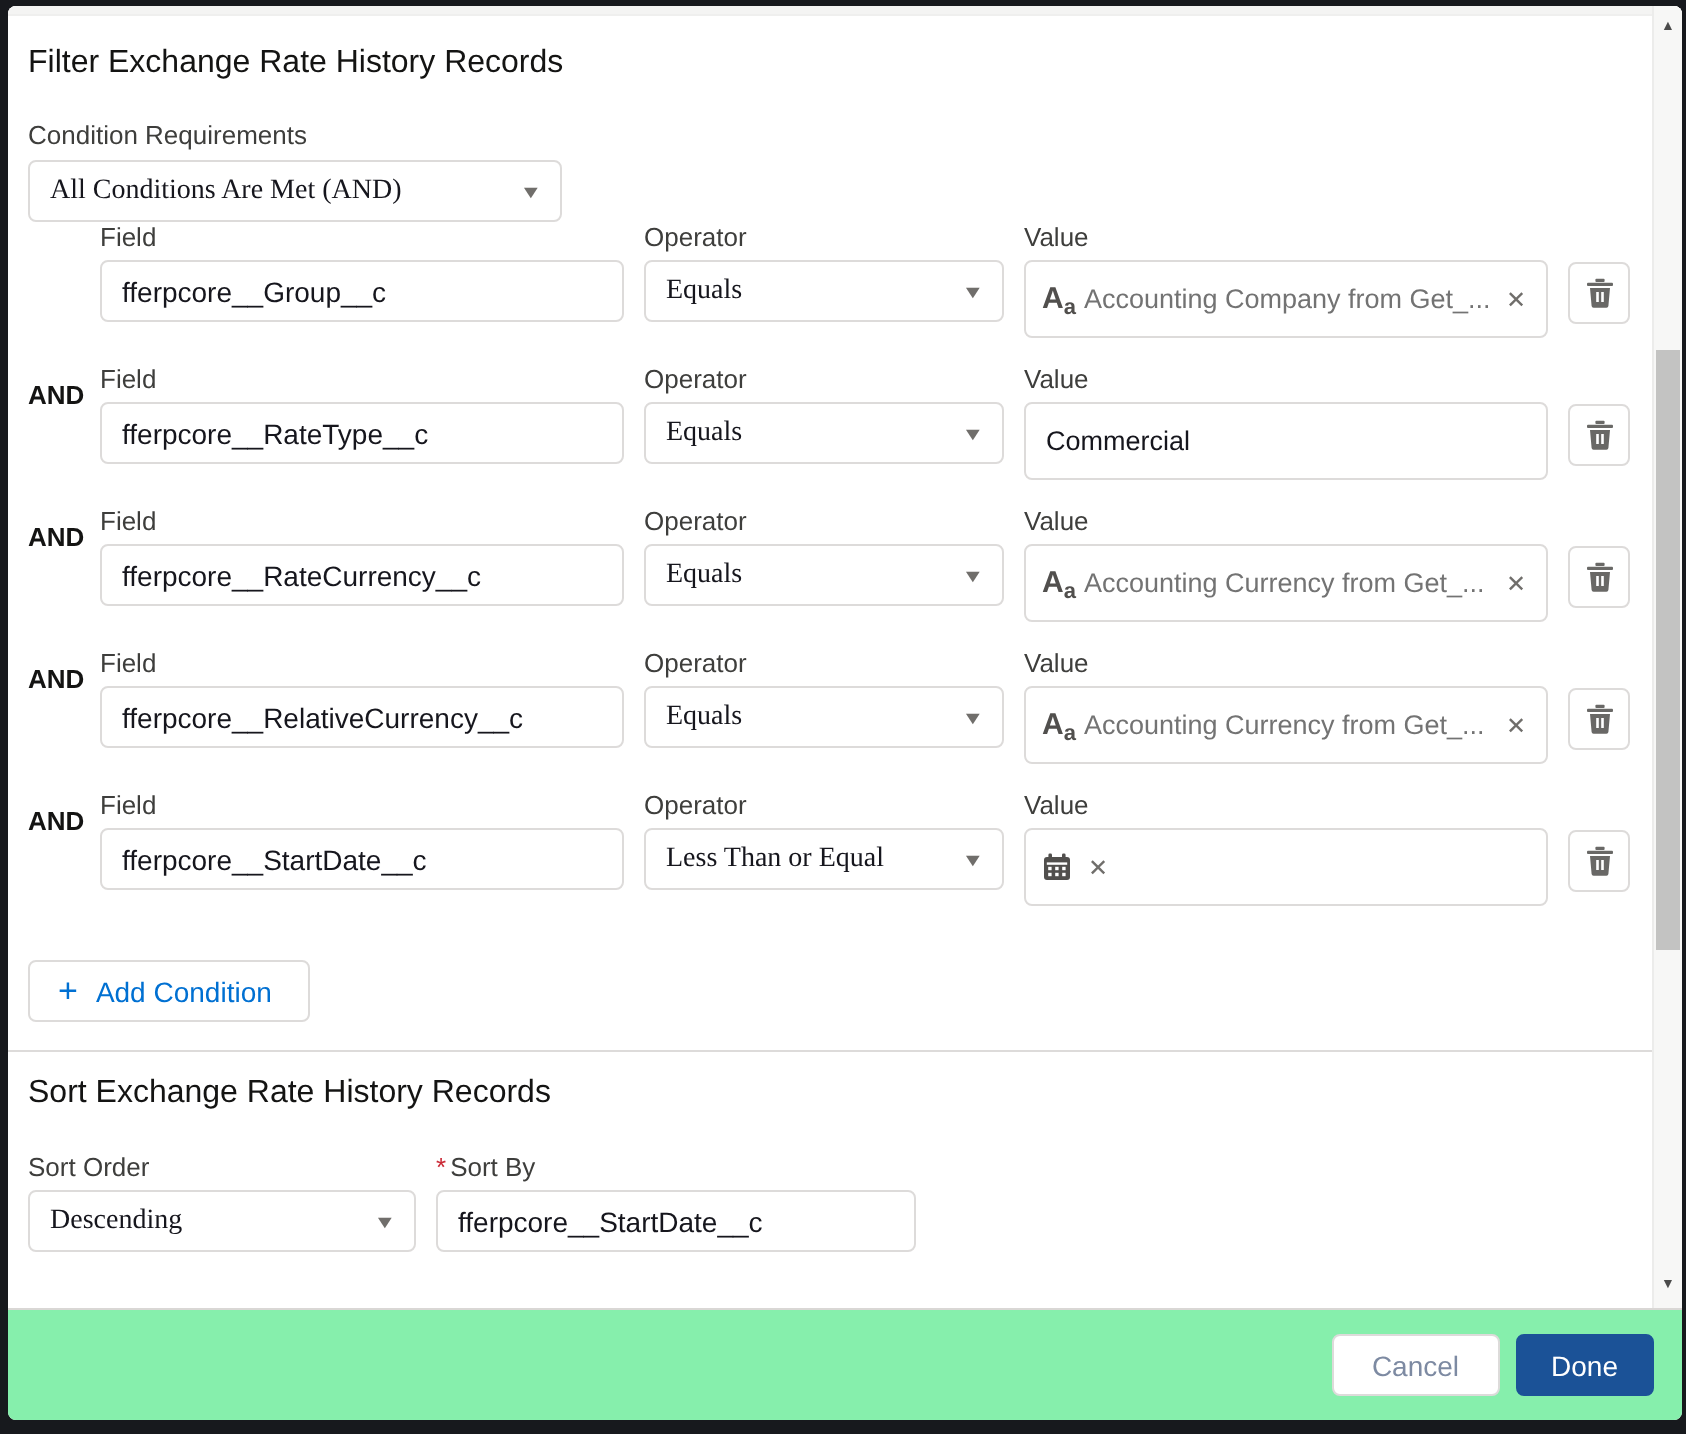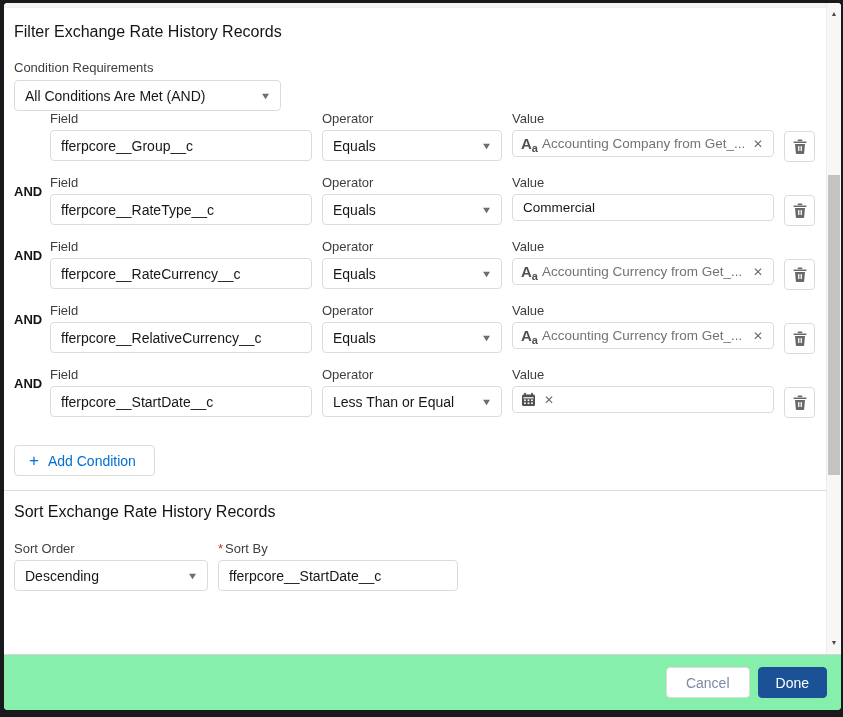--- a/index.html
+++ b/index.html
@@ -27,35 +27,35 @@
   .header-recess { height:5px; background:#f4f4f3; border-bottom:1px solid #efefee; }
   .content { padding:0 10px; width:822px; }
   .section-title { font-size:16px; color:#141413; margin-top:15px; font-weight:400; }
   .field-label { font-size:13px; color:#3e3e3c; }
   .cr-label { margin-top:19px; }
   .select-box, .input-box {
     height:31px; border:1px solid #dddbda; border-radius:4px; background:#fff;
     display:flex; align-items:center; padding:0 10px; font-size:14px; color:#16161d;
     cursor:pointer;
   }
-  .select-box .sel-text { flex:1 1 auto; white-space:nowrap; overflow:hidden; }
+  .select-box .sel-text { flex:1 1 auto; white-space:nowrap; overflow:hidden;font-family:Liberation Serif, serif; }
   .caret { font-size:9px; color:#706e6b; margin-left:8px; flex:0 0 auto; transform:scaleX(1.3); }
   .cr-select { width:267px; margin-top:5px; }
   
   .cond-head, .cond-row { display:flex; align-items:flex-start; }
   .col-and { width:36px; flex:0 0 auto; padding-top:7px; }
   .and-label { font-size:13px; font-weight:bold; color:#141413; }
   .col-field { width:262px; flex:0 0 auto; margin-right:10px; }
   .col-op { width:180px; flex:0 0 auto; margin-right:10px; }
   .col-value { width:262px; flex:0 0 auto; margin-right:10px; }
   .col-trash { width:31px; flex:0 0 auto; }
   .cond-row .field-label { margin-bottom:4px; }
   .cond-row { margin-bottom:13px; }
   .value-box {
-    height:27px; border:1px solid #dddbda; border-radius:4px; background:#fff;
+    height:39px; border:1px solid #dddbda; border-radius:4px; background:#fff;
     display:flex; align-items:center; padding:0 8px 0 6px; cursor:pointer;
   }
   .value-text {
     flex:1 1 auto; font-size:13.5px; color:#16161d;
     white-space:nowrap; overflow:hidden; padding-left:4px;
   }
   .value-text.resource-text { color:#737373; }
   .icon-aa { flex:0 0 auto; color:#514f4d; font-weight:bold; line-height:1; padding-left:2px; }
   .icon-aa .aa-A { font-size:15px; }
   .icon-aa .aa-a { font-size:11px; position:relative; top:3px; }

